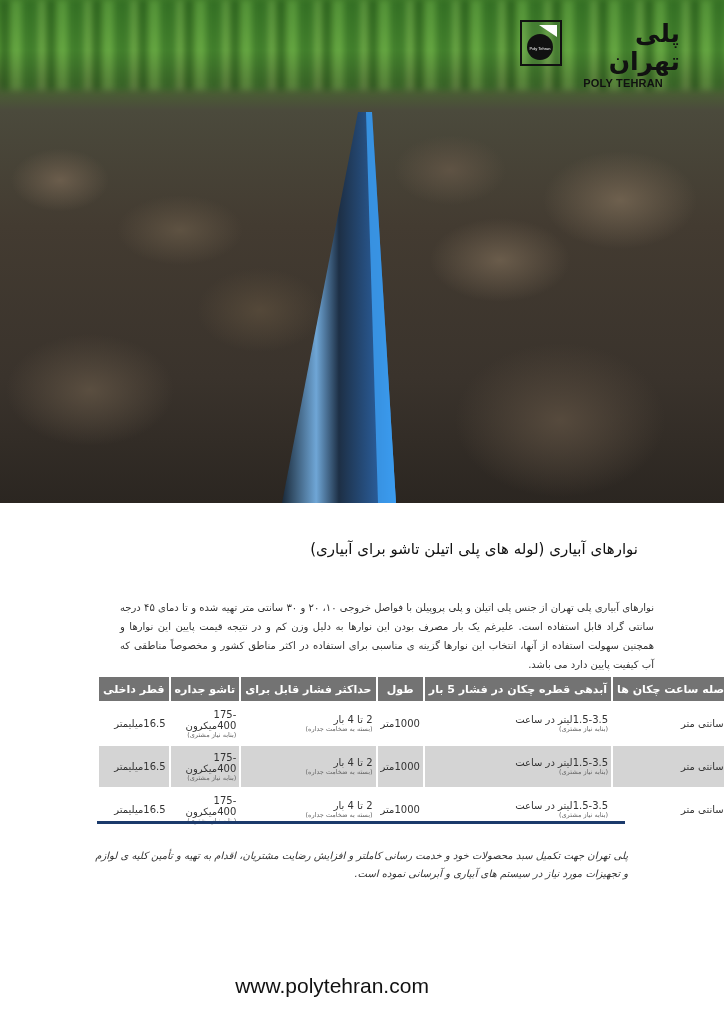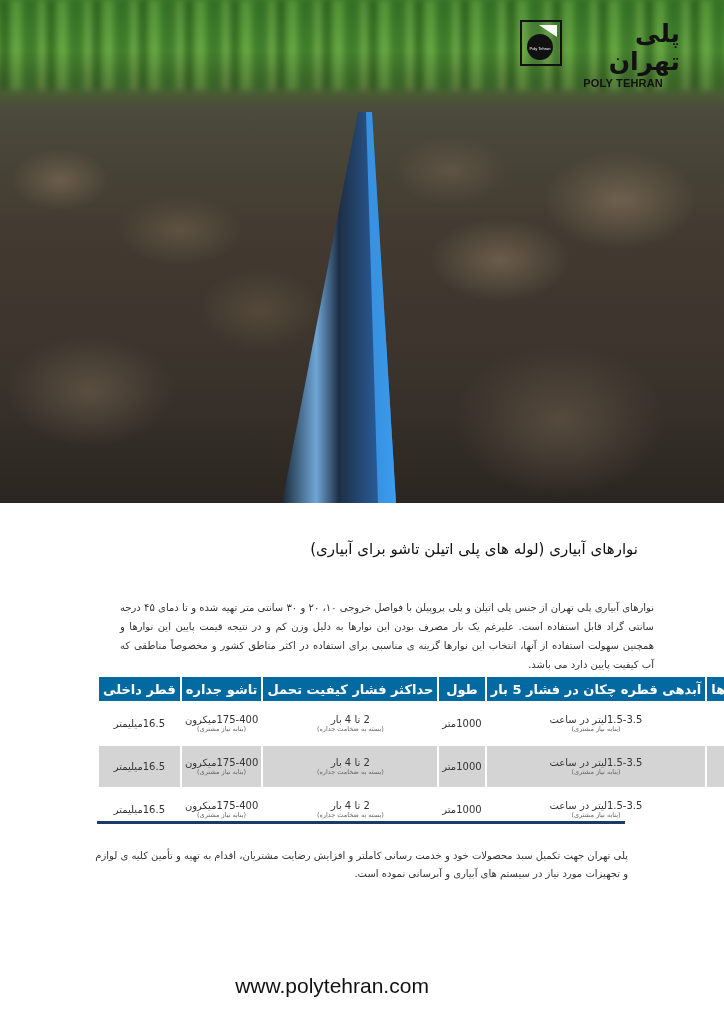--- a/index.html
+++ b/index.html
@@ -58,30 +58,30 @@
     }
     .intro {
       position: absolute; left: 102px; width: 534px; top: 580px; font-size: 10px; line-height: 19px;
       direction: rtl; text-align: justify; color: #333; margin: 18px;
     }
     table.spec {
       position: absolute; left: 97px; top: 677px; width: 528px; border-collapse: separate; border-spacing: 2px 0;
       direction: rtl; font-size: 9.5px; color: #333;
     }
     table.spec th {
-      background: #0369a1; color: #fff; height: 24px; font-weight: bold; font-size: 13px; padding: 0 4px; white-space: nowrap;
-    }
-    table.spec td { text-align: center; height: 41px; padding: 0 3px; border-top: 2px solid #fff; }
+      background: #737373; color: #fff; height: 24px; font-weight: bold; font-size: 11px; padding: 0 4px; white-space: nowrap;
+    }
+    table.spec td { text-align: right; height: 41px; padding: 0 3px; border-top: 2px solid #fff; }
     table.spec tr.shade td { background: #d4d4d4; }
     .main-val { display: block; font-size: 10px; color: #333; }
     .sub-val { display: block; font-size: 6.5px; color: #666; }
     .table-rule { position: absolute; left: 97px; top: 821px; width: 528px; height: 3px; background: #1b3a6b; }
     .outro {
       position: absolute; left: 94px; width: 534px; top: 847px; font-size: 10px; line-height: 18px;
-      direction: rtl; text-align: right; color: #333; margin: 0;
+      direction: rtl; text-align: right; color: #333; margin: 0; font-style: italic;
     }
     .website {
       position: absolute; left: 0; width: 664px; top: 974px; text-align: center; font-size: 21px;
       font-family: "Liberation Sans", sans-serif; color: #111;
     }
   </style>
 </head>
 <body>
 
 <div class="hero">
@@ -116,21 +116,21 @@
 <div class="title">نوارهای آبیاری (لوله های پلی اتیلن تاشو برای آبیاری)</div>
 
 <p class="intro">نوارهای آبیاری پلی تهران از جنس پلی اتیلن و پلی پروپیلن با فواصل خروجی ۱۰، ۲۰ و ۳۰ سانتی متر تهیه شده و تا دمای ۴۵ درجه سانتی گراد قابل استفاده است. علیرغم یک بار مصرف بودن این نوارها به دلیل وزن کم و در نتیجه قیمت پایین این نوارها و همچنین سهولت استفاده از آنها، انتخاب این نوارها گزینه ی مناسبی برای استفاده در اکثر مناطق کشور و مخصوصاً مناطقی که آب کیفیت پایین دارد می باشد.</p>
 
 <table class="spec">
   <thead>
     <tr>
       <th>فاصله ساعت چکان ها</th>
       <th>آبدهی قطره چکان در فشار 5 بار</th>
       <th>طول</th>
-      <th>حداکثر فشار کیفیت تحمل</th>
+      <th>حداکثر فشار قابل برای</th>
       <th>تاشو جداره</th>
       <th>قطر داخلی</th>
     </tr>
   </thead>
   <tbody>
     <tr>
       <td>
           <span class="main-val">10سانتی متر</span>
         </td>
       <td>

